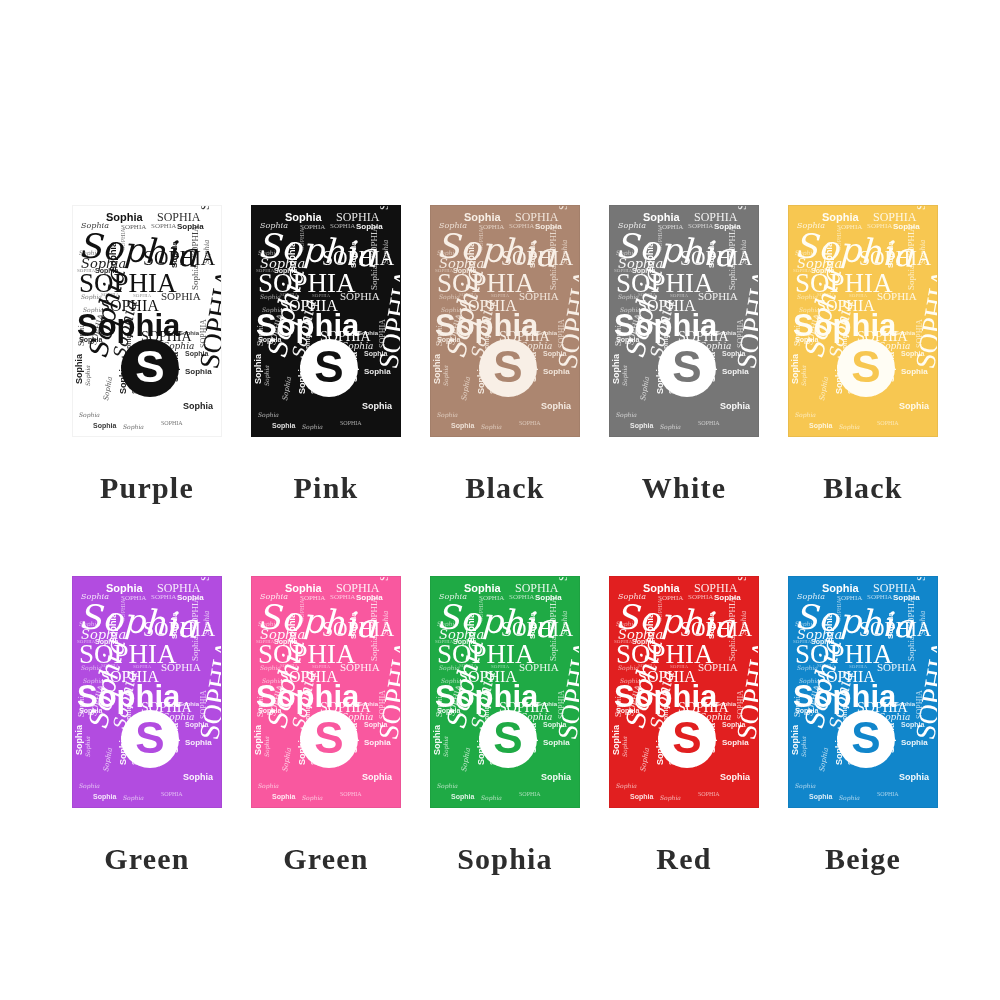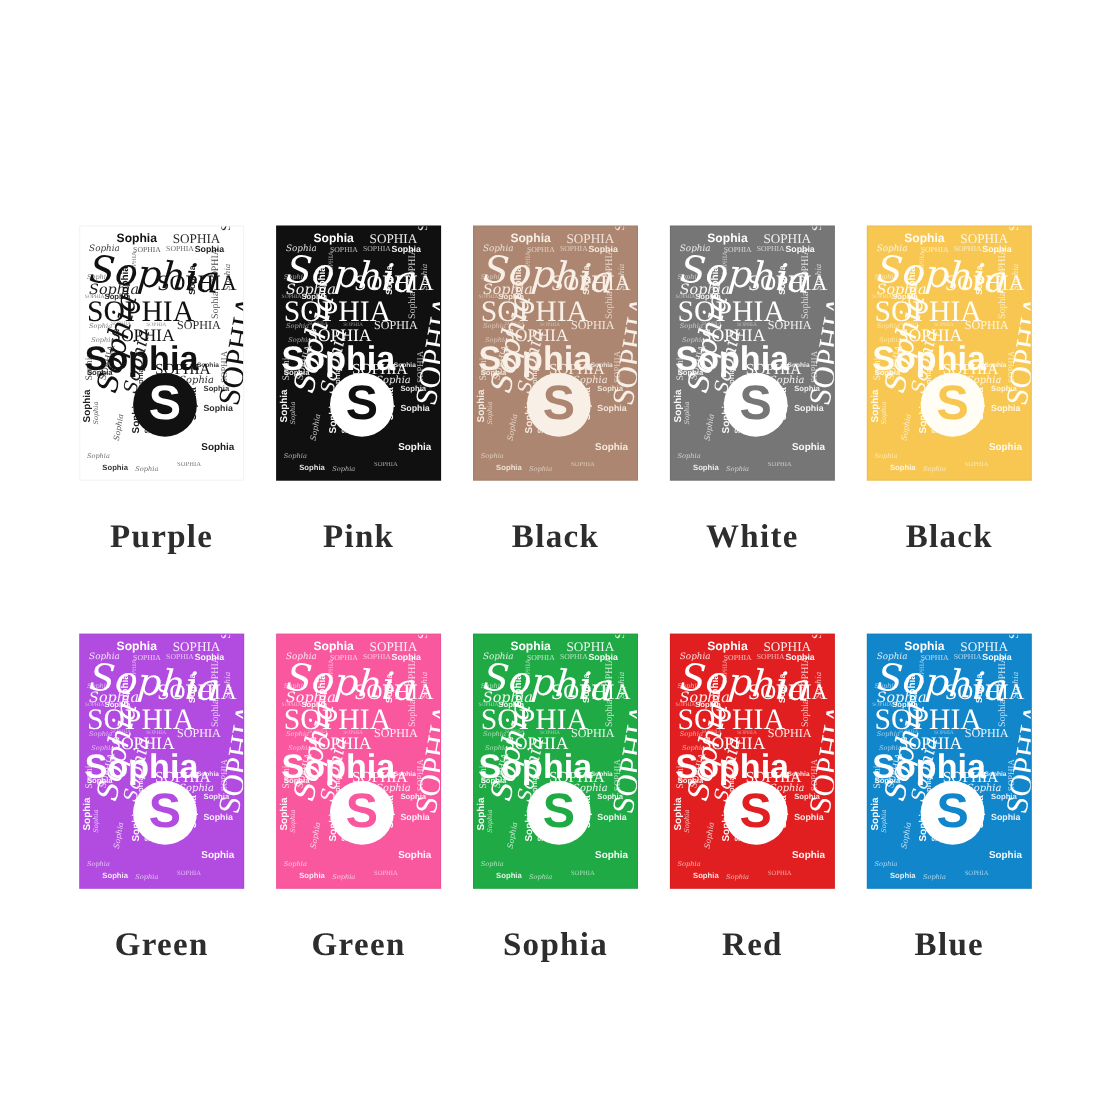--- a/index.html
+++ b/index.html
@@ -704,17 +704,17 @@
           <span class="wc-word f-script" style="left: 30px; top: 194px; font-size: 7px; color: rgb(255, 255, 255); opacity: 0.75; transform: rotate(-80deg); transform-origin: left top;">Sophia</span>
           <span class="wc-word f-sans" style="left: 110px; top: 196px; font-size: 9px; color: rgb(255, 255, 255); opacity: 0.95; transform: rotate(0deg); transform-origin: left top;">Sophia</span>
           <span class="wc-word f-script" style="left: 6px; top: 206px; font-size: 6px; color: rgb(255, 255, 255); opacity: 0.65; transform: rotate(0deg); transform-origin: left top;">Sophia</span>
           <span class="wc-word f-serif" style="left: 88px; top: 214px; font-size: 6px; color: rgb(255, 255, 255); opacity: 0.6; transform: rotate(0deg); transform-origin: left top;">SOPHIA</span>
           <span class="wc-word f-sans" style="left: 20px; top: 216px; font-size: 7px; color: rgb(255, 255, 255); opacity: 0.85; transform: rotate(0deg); transform-origin: left top;">Sophia</span>
           <span class="wc-word f-script" style="left: 50px; top: 218px; font-size: 6px; color: rgb(255, 255, 255); opacity: 0.65; transform: rotate(0deg); transform-origin: left top;">Sophia</span>
           <div class="monogram" style="background: rgb(255, 255, 255);">
             <span class="monogram-letter" style="color: rgb(17, 134, 203);">S</span>
           </div>
         </div>
-        <div class="swatch-label" style="color: rgb(45, 45, 45);">Blue</div>
+        <div class="swatch-label" style="color: rgb(45, 45, 45);">Beige</div>
       </div>
     </div>
 
 </div>
 
 </body></html>

